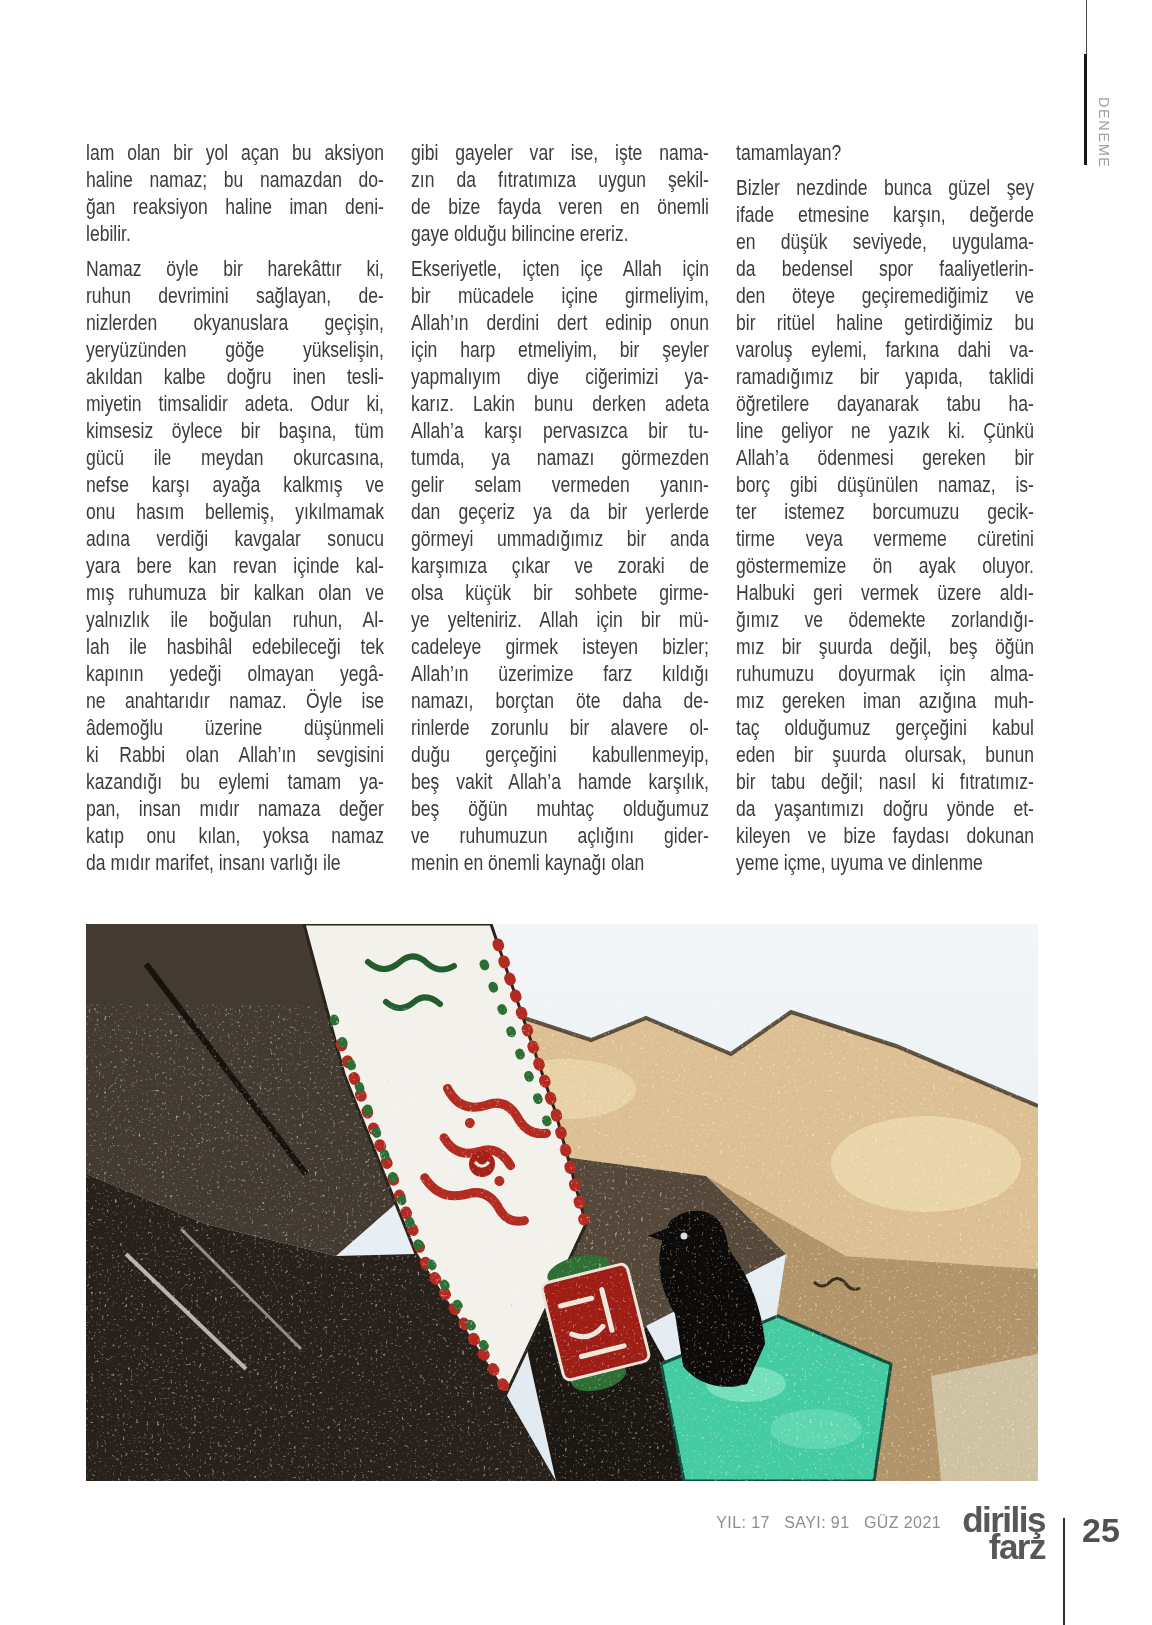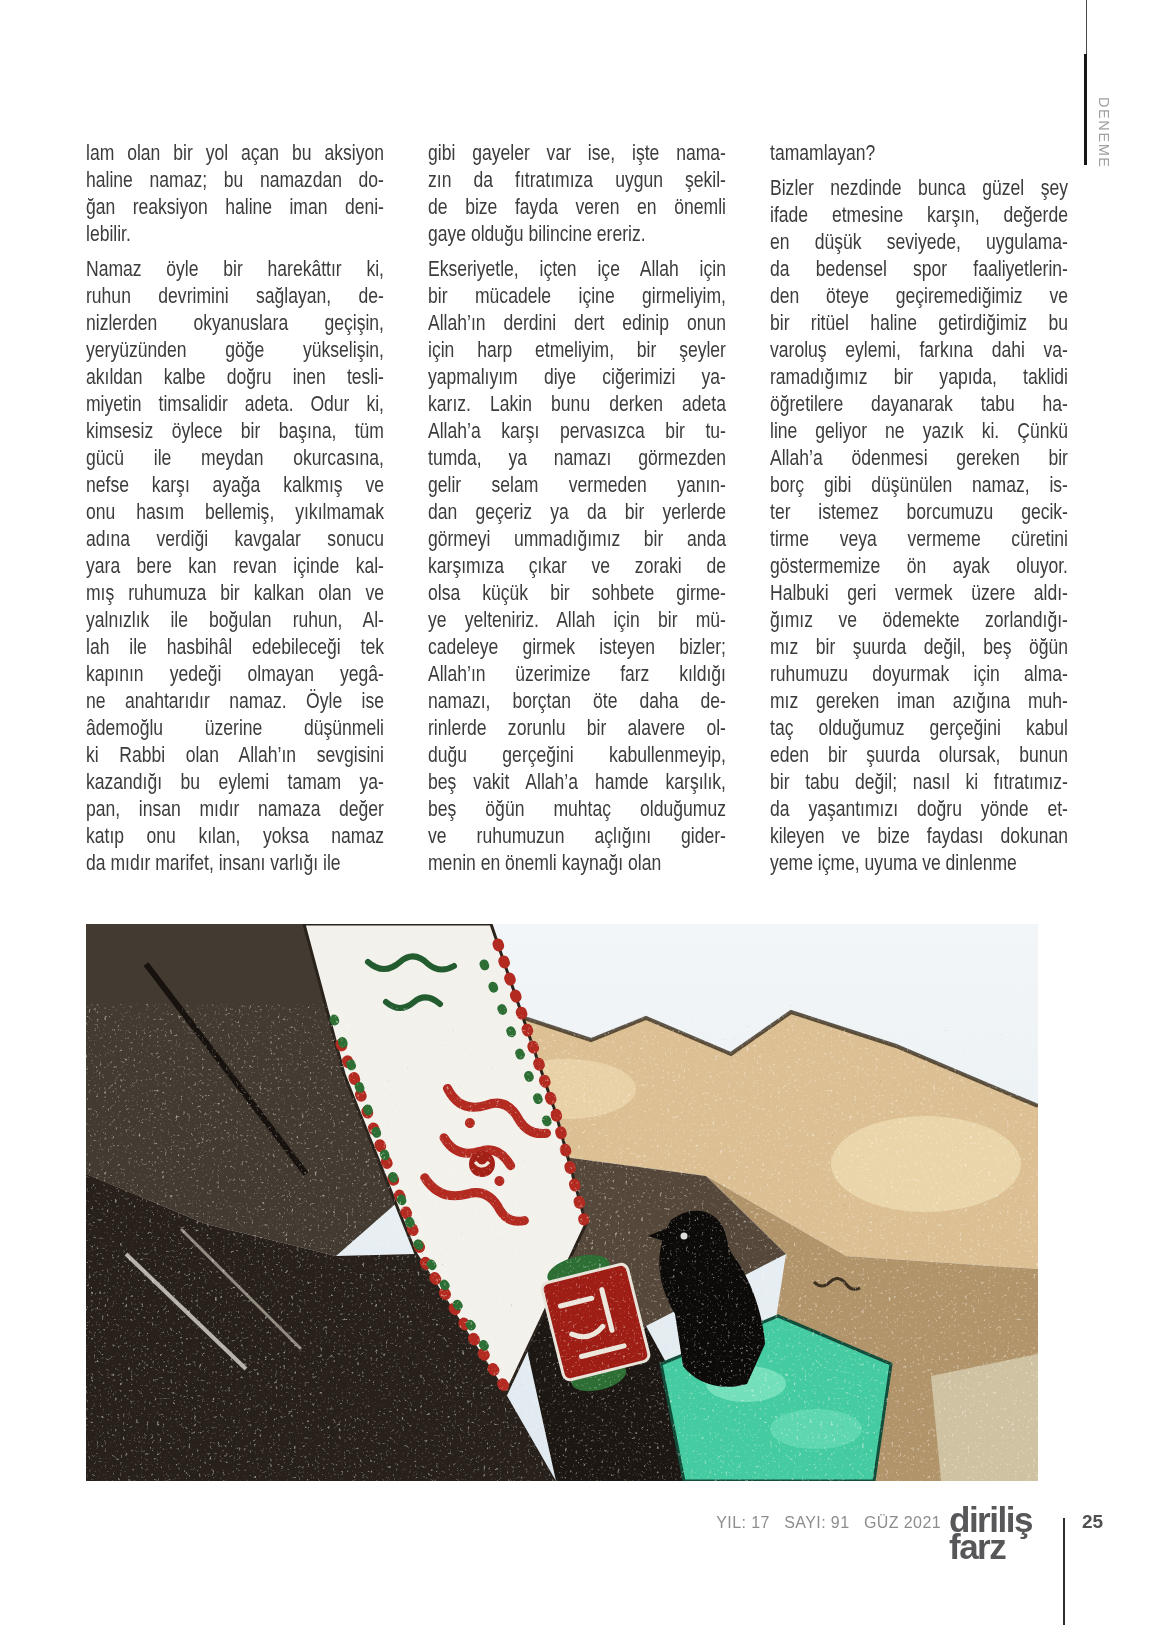--- a/index.html
+++ b/index.html
@@ -7,39 +7,39 @@
         font-family:"Liberation Sans",sans-serif;}
 
   
   .rule-top-thin{position:absolute;left:1086px;top:0;width:1px;height:54px;background:#4a4a4a;}
   .rule-top-thick{position:absolute;left:1084px;top:54px;width:3px;height:111px;background:#161616;}
   .section-label{position:absolute;left:1096px;top:97px;height:72px;
                  writing-mode:vertical-rl;font-size:14.5px;letter-spacing:1.6px;
                  color:#a0a0a0;}
 
   
-  .columns{position:absolute;left:86px;top:139px;display:flex;gap:44px;}
+  .columns{position:absolute;left:86px;top:139px;display:flex;gap:27px;}
   .col{width:298px;overflow:visible;}
   .colw{width:382px;transform:scaleX(0.78);transform-origin:0 0;
         font-size:22.5px;line-height:27px;color:#3c3c3e;}
   .para{margin:0 0 8px 0;}
   .line{text-align:justify;text-align-last:justify;white-space:normal;}
   .line.last{text-align-last:left;}
 
   
   .photo{position:absolute;left:86px;top:924px;width:952px;height:557px;margin:0;}
   .photo svg{display:block;}
 
   
   .footer-meta{position:absolute;top:1514px;right:211px;font-size:16px;color:#8d8d8d;
                letter-spacing:.4px;white-space:pre;}
-  .logo{position:absolute;left:949px;top:1506px;width:96px;text-align:left;
+  .logo{position:absolute;left:949px;top:1506px;width:96px;text-align:right;
         font-weight:bold;font-size:35px;line-height:27px;letter-spacing:-1.5px;color:#57575a;}
   .rule-footer{position:absolute;left:1063px;top:1518px;width:2px;height:107px;background:#2e2e2e;}
-  .page-number{position:absolute;left:1082px;top:1511px;font-size:19px;font-weight:bold;color:#4f5052;}
+  .page-number{position:absolute;left:1082px;top:1511px;font-size:34px;font-weight:bold;color:#4f5052;}
 </style>
 </head>
 <body>
 
 <div class="page">
 
   <div class="rule-top-thin"></div>
   <div class="rule-top-thick"></div>
   <div class="section-label">DENEME</div>
 

